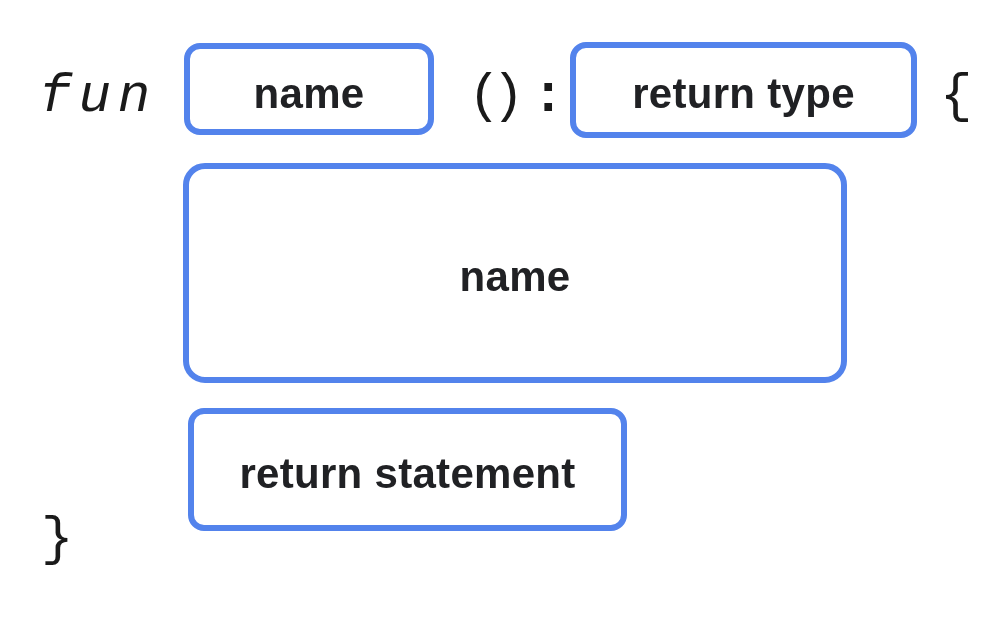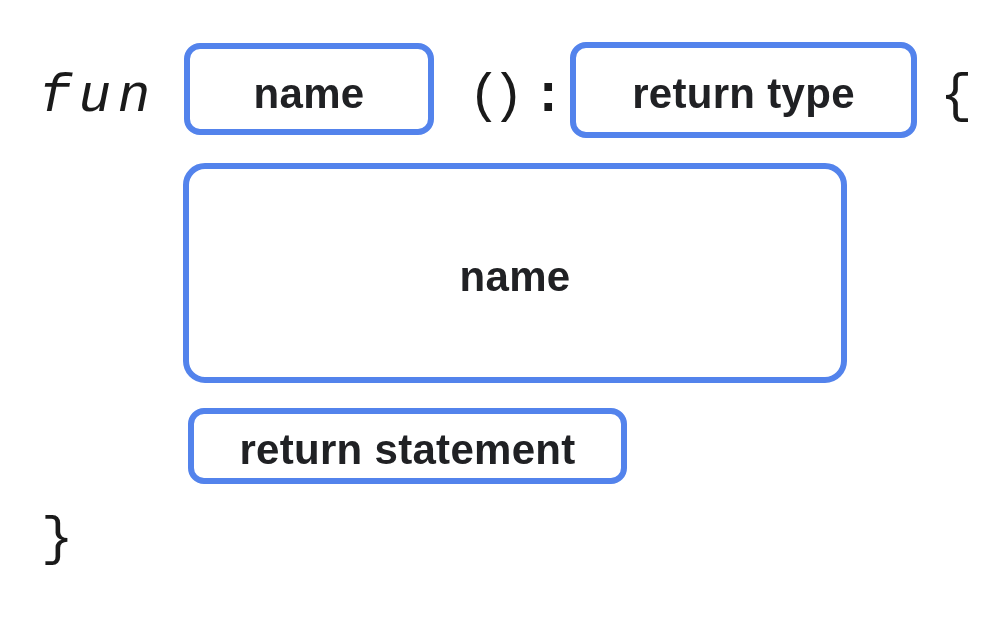--- a/index.html
+++ b/index.html
@@ -46,21 +46,21 @@
     font-family: "Liberation Sans", sans-serif;
     font-weight: 700;
     font-size: 42px;
     color: var(--label-text, #202124);
     letter-spacing: 0.3px;
     white-space: nowrap;
   }
   .box-name             { left: 184px; top: 43px;  width: 250px; height: 92px;  padding-top: 10px; }
   .box-return-type      { left: 570px; top: 42px;  width: 347px; height: 96px;  padding-top: 8px; }
   .box-body             { left: 183px; top: 163px; width: 664px; height: 220px; border-radius: 22px; padding-top: 8px; }
-  .box-return-statement { left: 188px; top: 408px; width: 439px; height: 76px;  padding-top: 8px; }
+  .box-return-statement { left: 188px; top: 408px; width: 439px; height: 123px;  padding-top: 8px; }
 </style>
 </head>
 <body>
 
 <div class="canvas">
 
   <span class="mono tok-fun">fun</span>
 
   <div class="pbox box-name">
     <span class="plabel">name</span>

